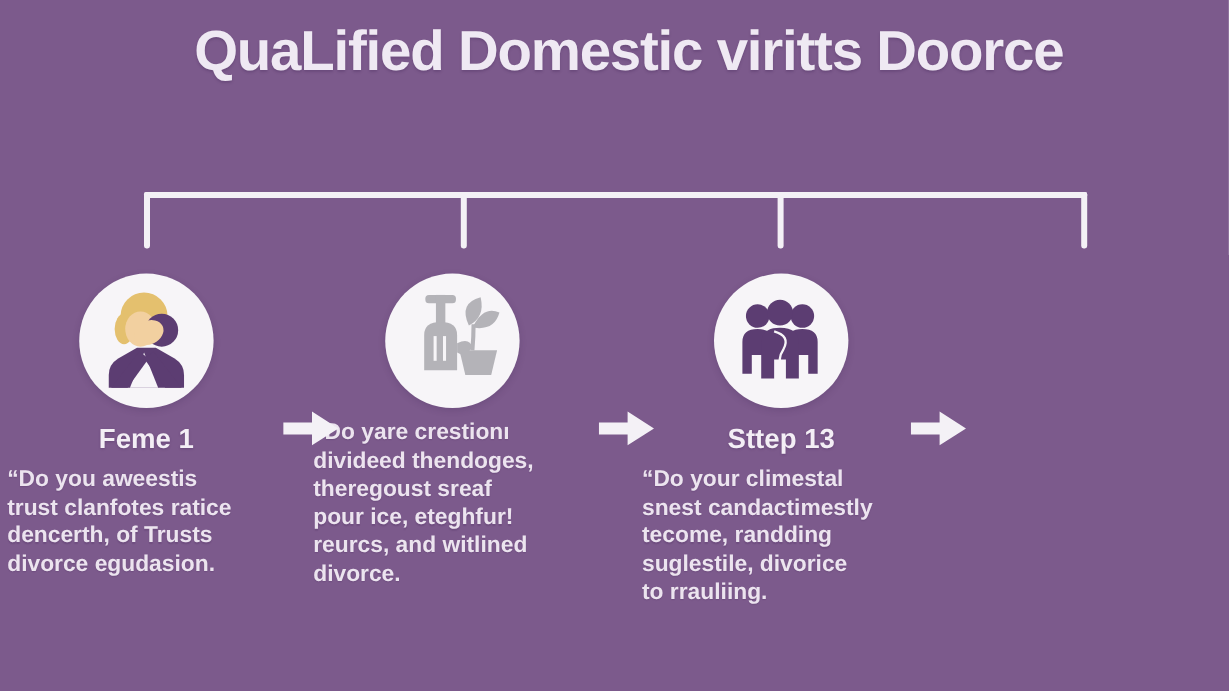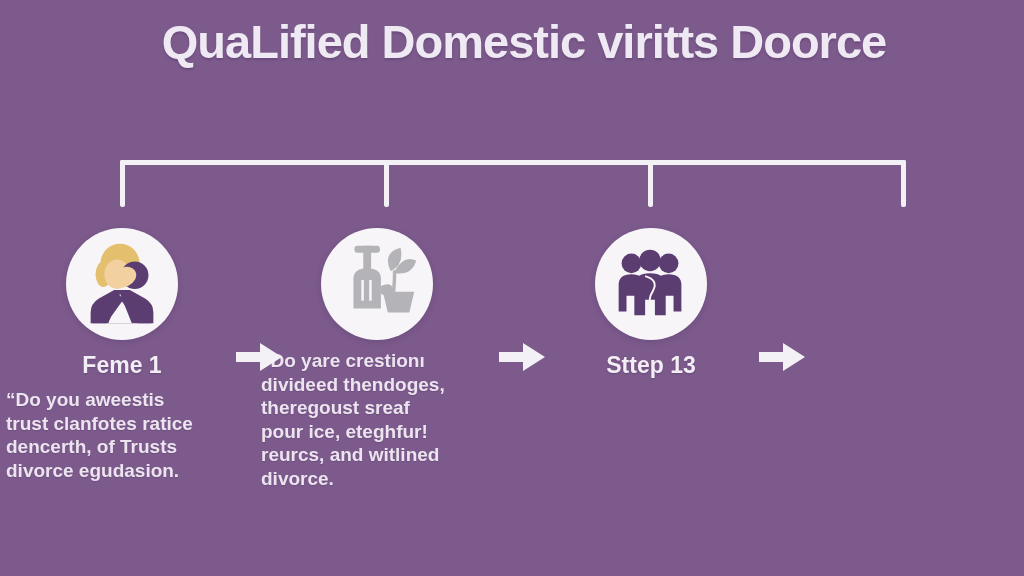--- a/index.html
+++ b/index.html
@@ -122,20 +122,25 @@
           <circle cx="68" cy="29" r="10"></circle>
           <path d="M17 78 L17 51 Q17 40 30 40 Q43 40 43 51 L43 78 L35 78 L35 62 L25 62 L25 78 Z"></path>
           <path d="M55 78 L55 51 Q55 40 68 40 Q81 40 81 51 L81 78 L73 78 L73 62 L63 62 L63 78 Z"></path>
           <circle cx="49" cy="26" r="11"></circle>
           <path d="M33 82 L33 52 Q33 39 49 39 Q65 39 65 52 L65 82 L54 82 L54 66 L44 66 L44 82 Z"></path>
         </g>
         <path d="M44 42 Q58 46 52 57 Q46 66 51 74" stroke="#f7f5f8" stroke-width="2" fill="none"></path>
       </svg>
     </div>
     <div class="step-label">Sttep 13</div>
+    <div class="para">“Do your climestal
+snest candactimestly
+tecome, randding
+suglestile, divorice
+to rrauliing.</div>
   </div>
 
 
   <svg class="arrow a1" width="46" height="32" viewBox="0 0 46 32">
     <path d="M0 11 L24 11 L24 2 L46 16 L24 30 L24 21 L0 21 Z" fill="#f4f1f6"></path>
   </svg>
   <svg class="arrow a2" width="46" height="32" viewBox="0 0 46 32">
     <path d="M0 11 L24 11 L24 2 L46 16 L24 30 L24 21 L0 21 Z" fill="#f4f1f6"></path>
   </svg>
   <svg class="arrow a3" width="46" height="32" viewBox="0 0 46 32">

